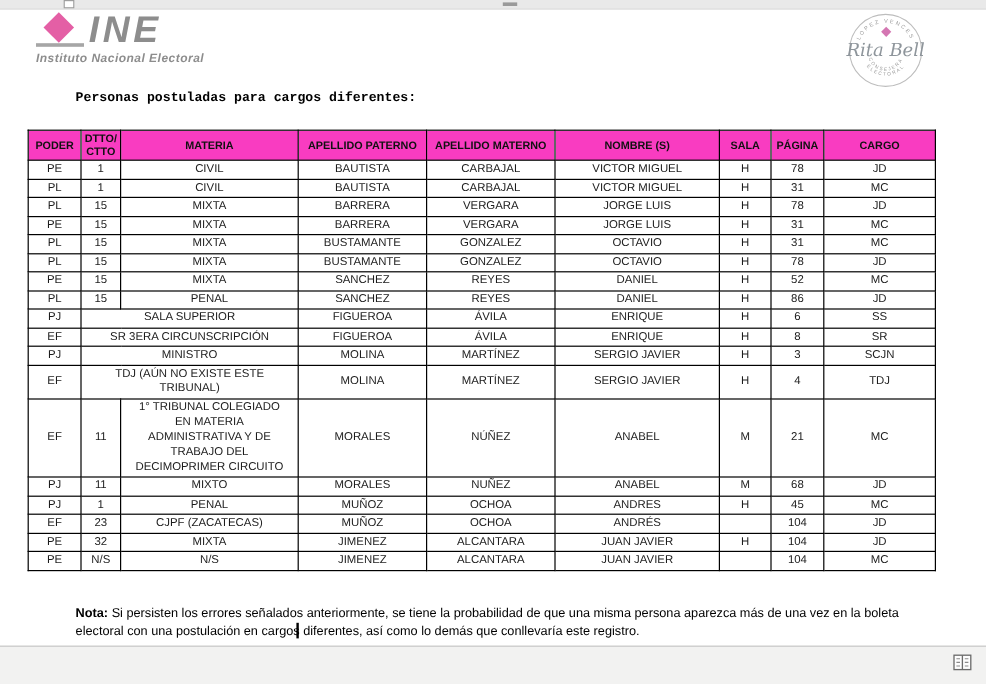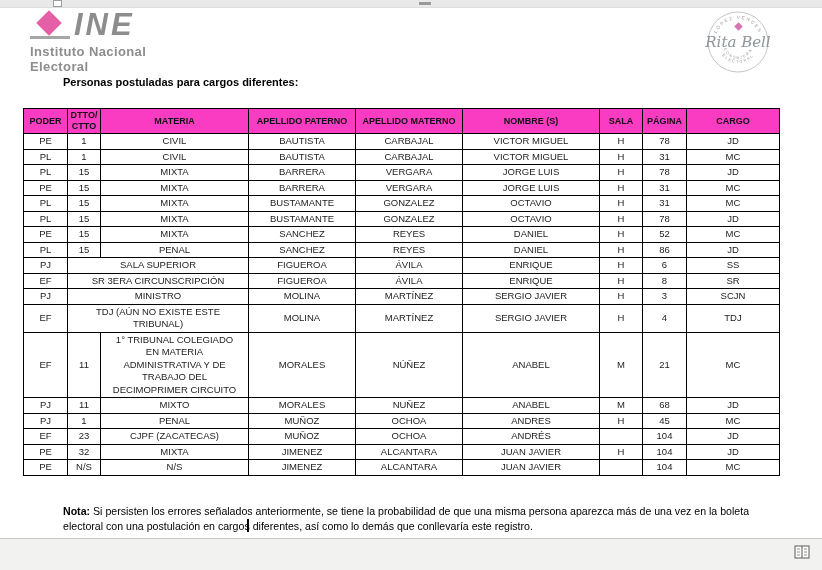--- a/index.html
+++ b/index.html
@@ -9,27 +9,27 @@
   
   .top-strip { position:absolute; left:0; top:0; width:822px; height:8px; background:#e9e9e9; border-bottom:1px solid #dedede; }
   .top-square { position:absolute; left:53px; top:0px; width:9px; height:7px; background:#ffffff; border:1px solid #9e9e9e; }
   .top-dash { position:absolute; left:419px; top:2px; width:12px; height:3px; background:#9a9a9a; }
 
   
   .ine-logo { position:absolute; left:28px; top:11px; width:180px; height:50px; }
   .ine-bar { position:absolute; left:2px; top:25px; width:40px; height:3px; background:#a6a6a6; }
   .ine-diamond { position:absolute; left:12px; top:3px; width:18px; height:18px; background:#e45fa5; transform:rotate(45deg); }
   .ine-text { position:absolute; left:46px; top:-4px; font-size:31px; font-weight:bold; color:#8d8d8d; letter-spacing:3px;font-style:italic; }
-  .ine-sub { position:absolute; left:2px; top:33px; font-size:13px; font-weight:bold; color:#8d8d8d; letter-spacing:0.4px; }
+  .ine-sub { position:absolute; left:2px; top:33px; font-size:10px; font-weight:bold; color:#8d8d8d; letter-spacing:0.4px;font-style:italic; }
 
   
   .seal { position:absolute; left:692px; top:5px; }
 
   
-  .doc-title { position:absolute; left:63px; top:76px; font-size:11px; font-weight:bold; color:#000; }
+  .doc-title { position:absolute; left:63px; top:76px; font-size:11px; font-weight:bold; color:#000;font-family:Liberation Mono, monospace; }
 
   
   .doc-table { position:absolute; left:23px; top:108px; width:756px; border-collapse:collapse; table-layout:fixed; }
   .doc-table th, .doc-table td { border:1px solid #000; text-align:center; vertical-align:middle; padding:1px 2px; overflow:hidden; }
   .doc-table th { background:#f93cc1; color:#111; font-weight:bold; font-size:9px; line-height:11px; height:25px; white-space:pre-line; }
   .doc-table td { font-size:9.5px; line-height:12.5px; height:13px; color:#1c1c1c; white-space:pre-line; }
 
   
   .note { position:absolute; left:63px; top:504px; width:702px; font-size:10.6px; line-height:1.42; color:#000; }
   .note b { font-weight:bold; }

